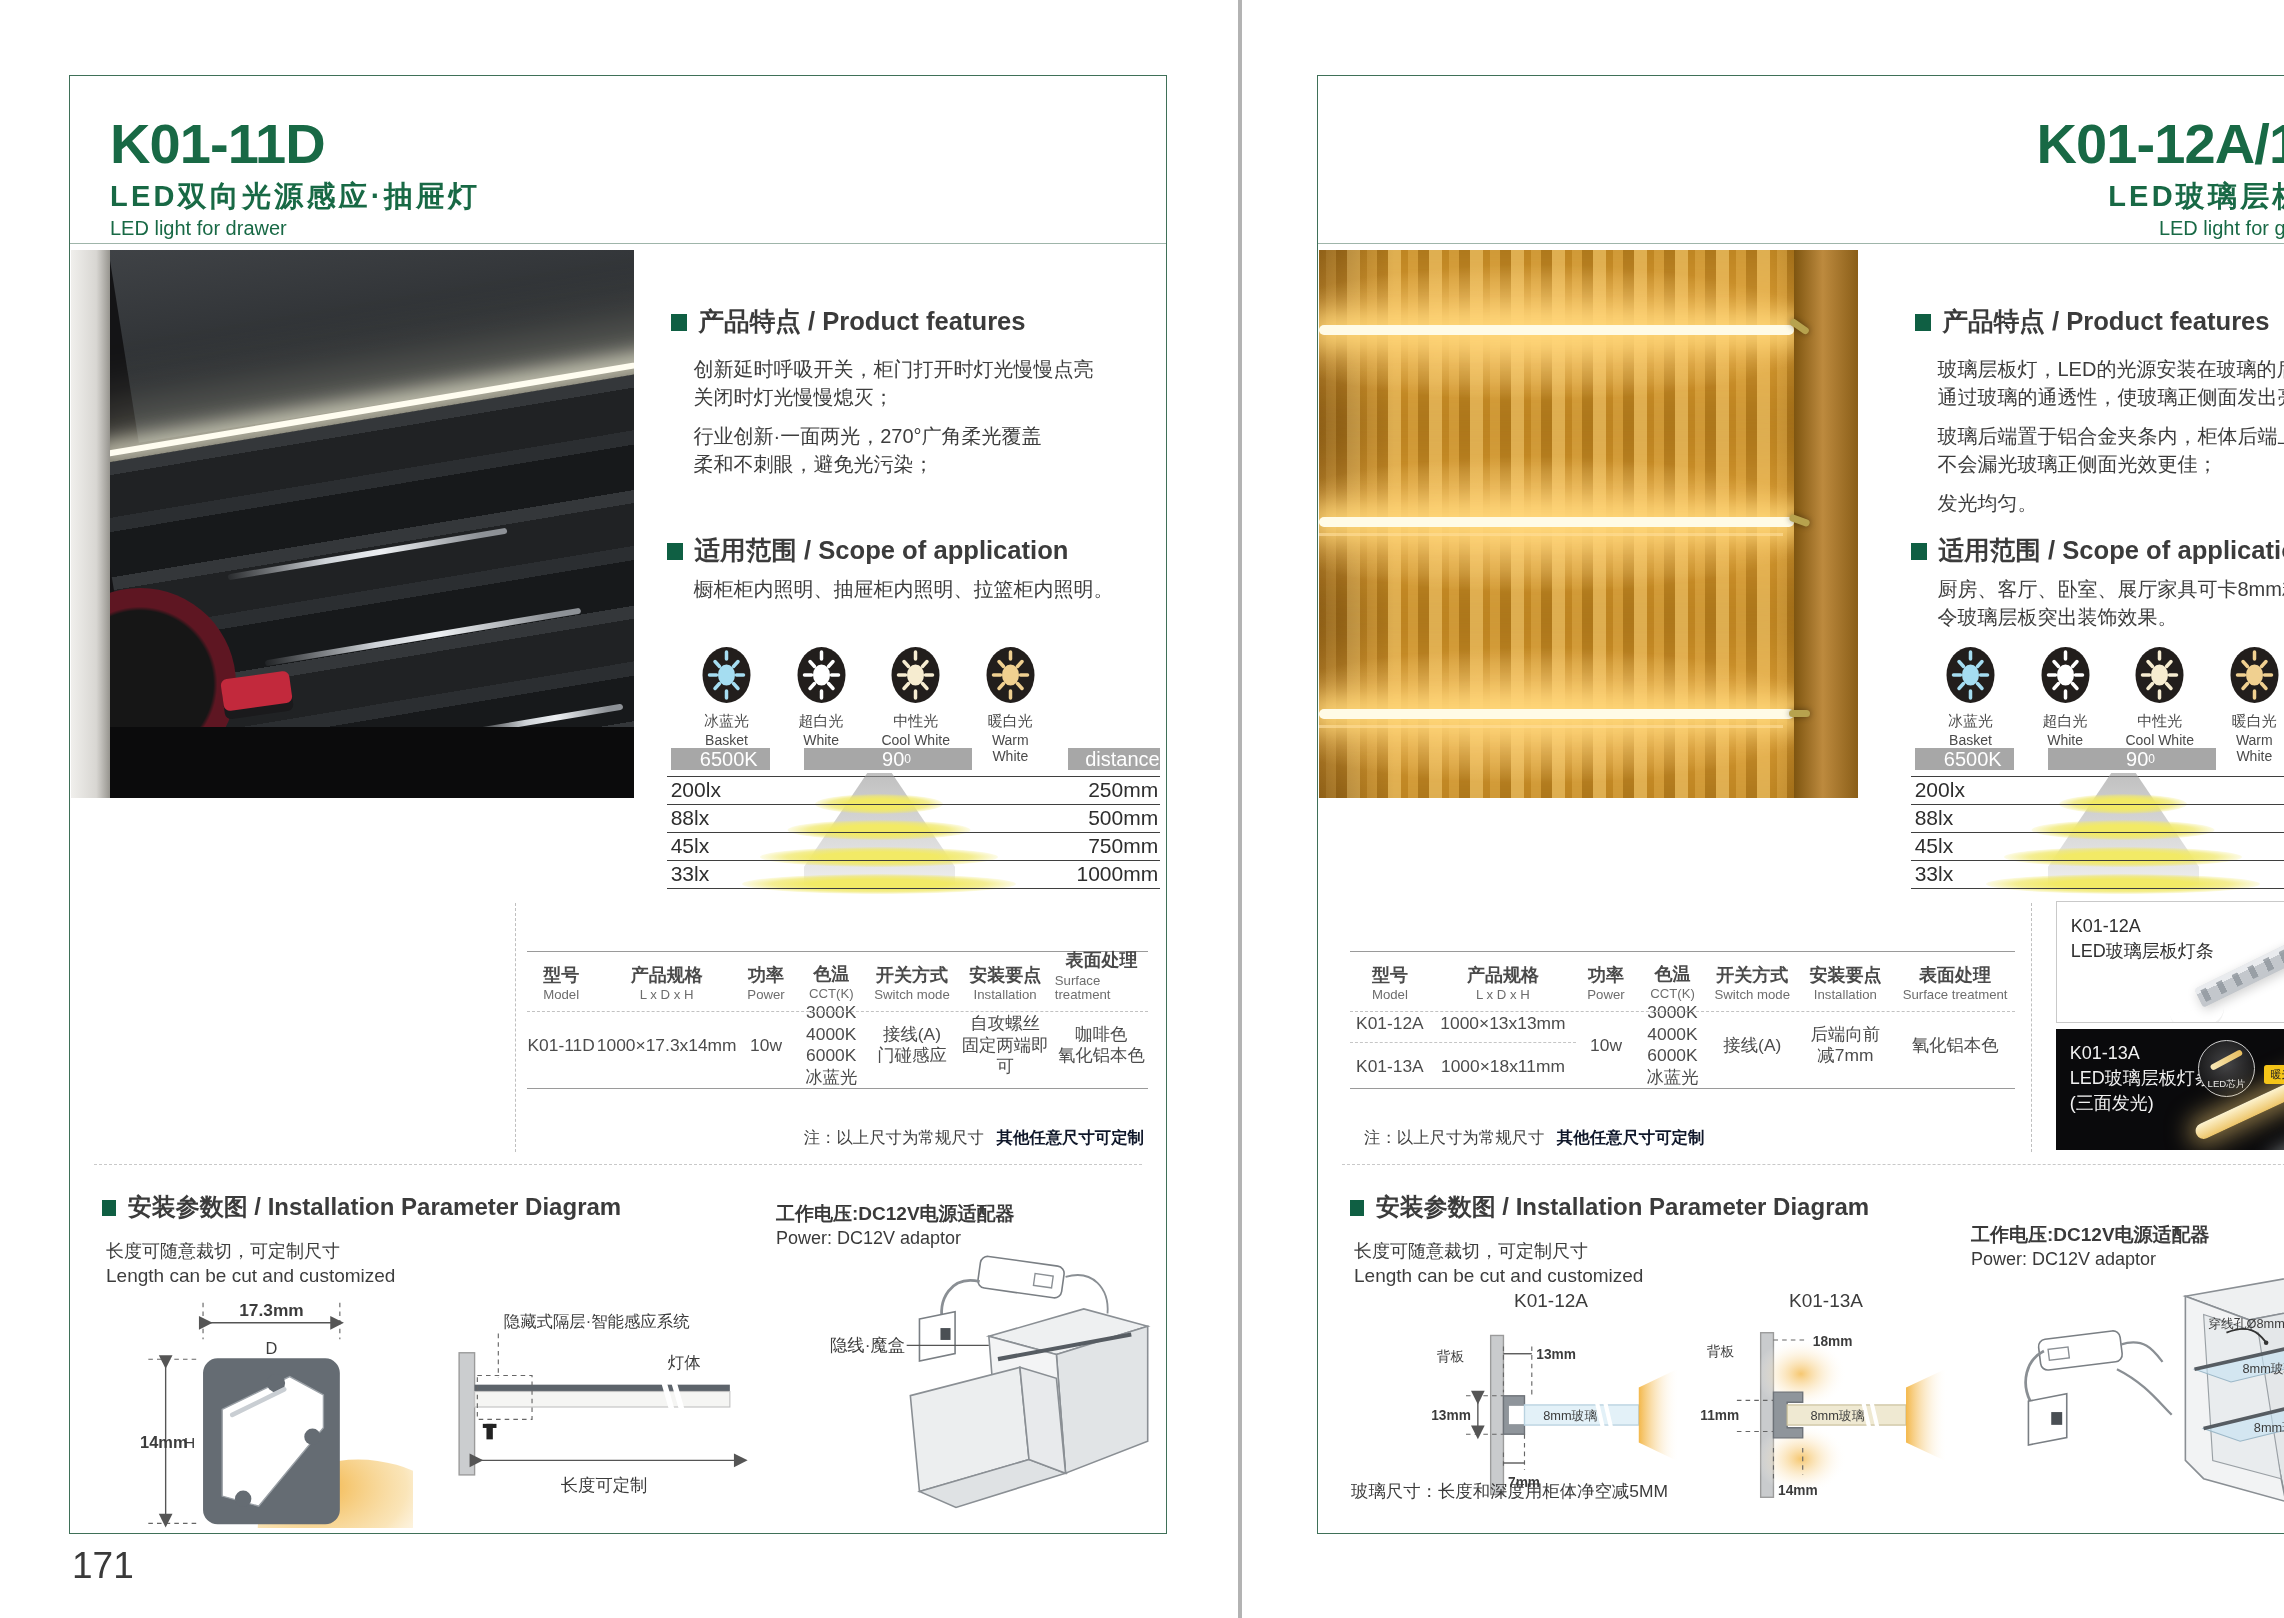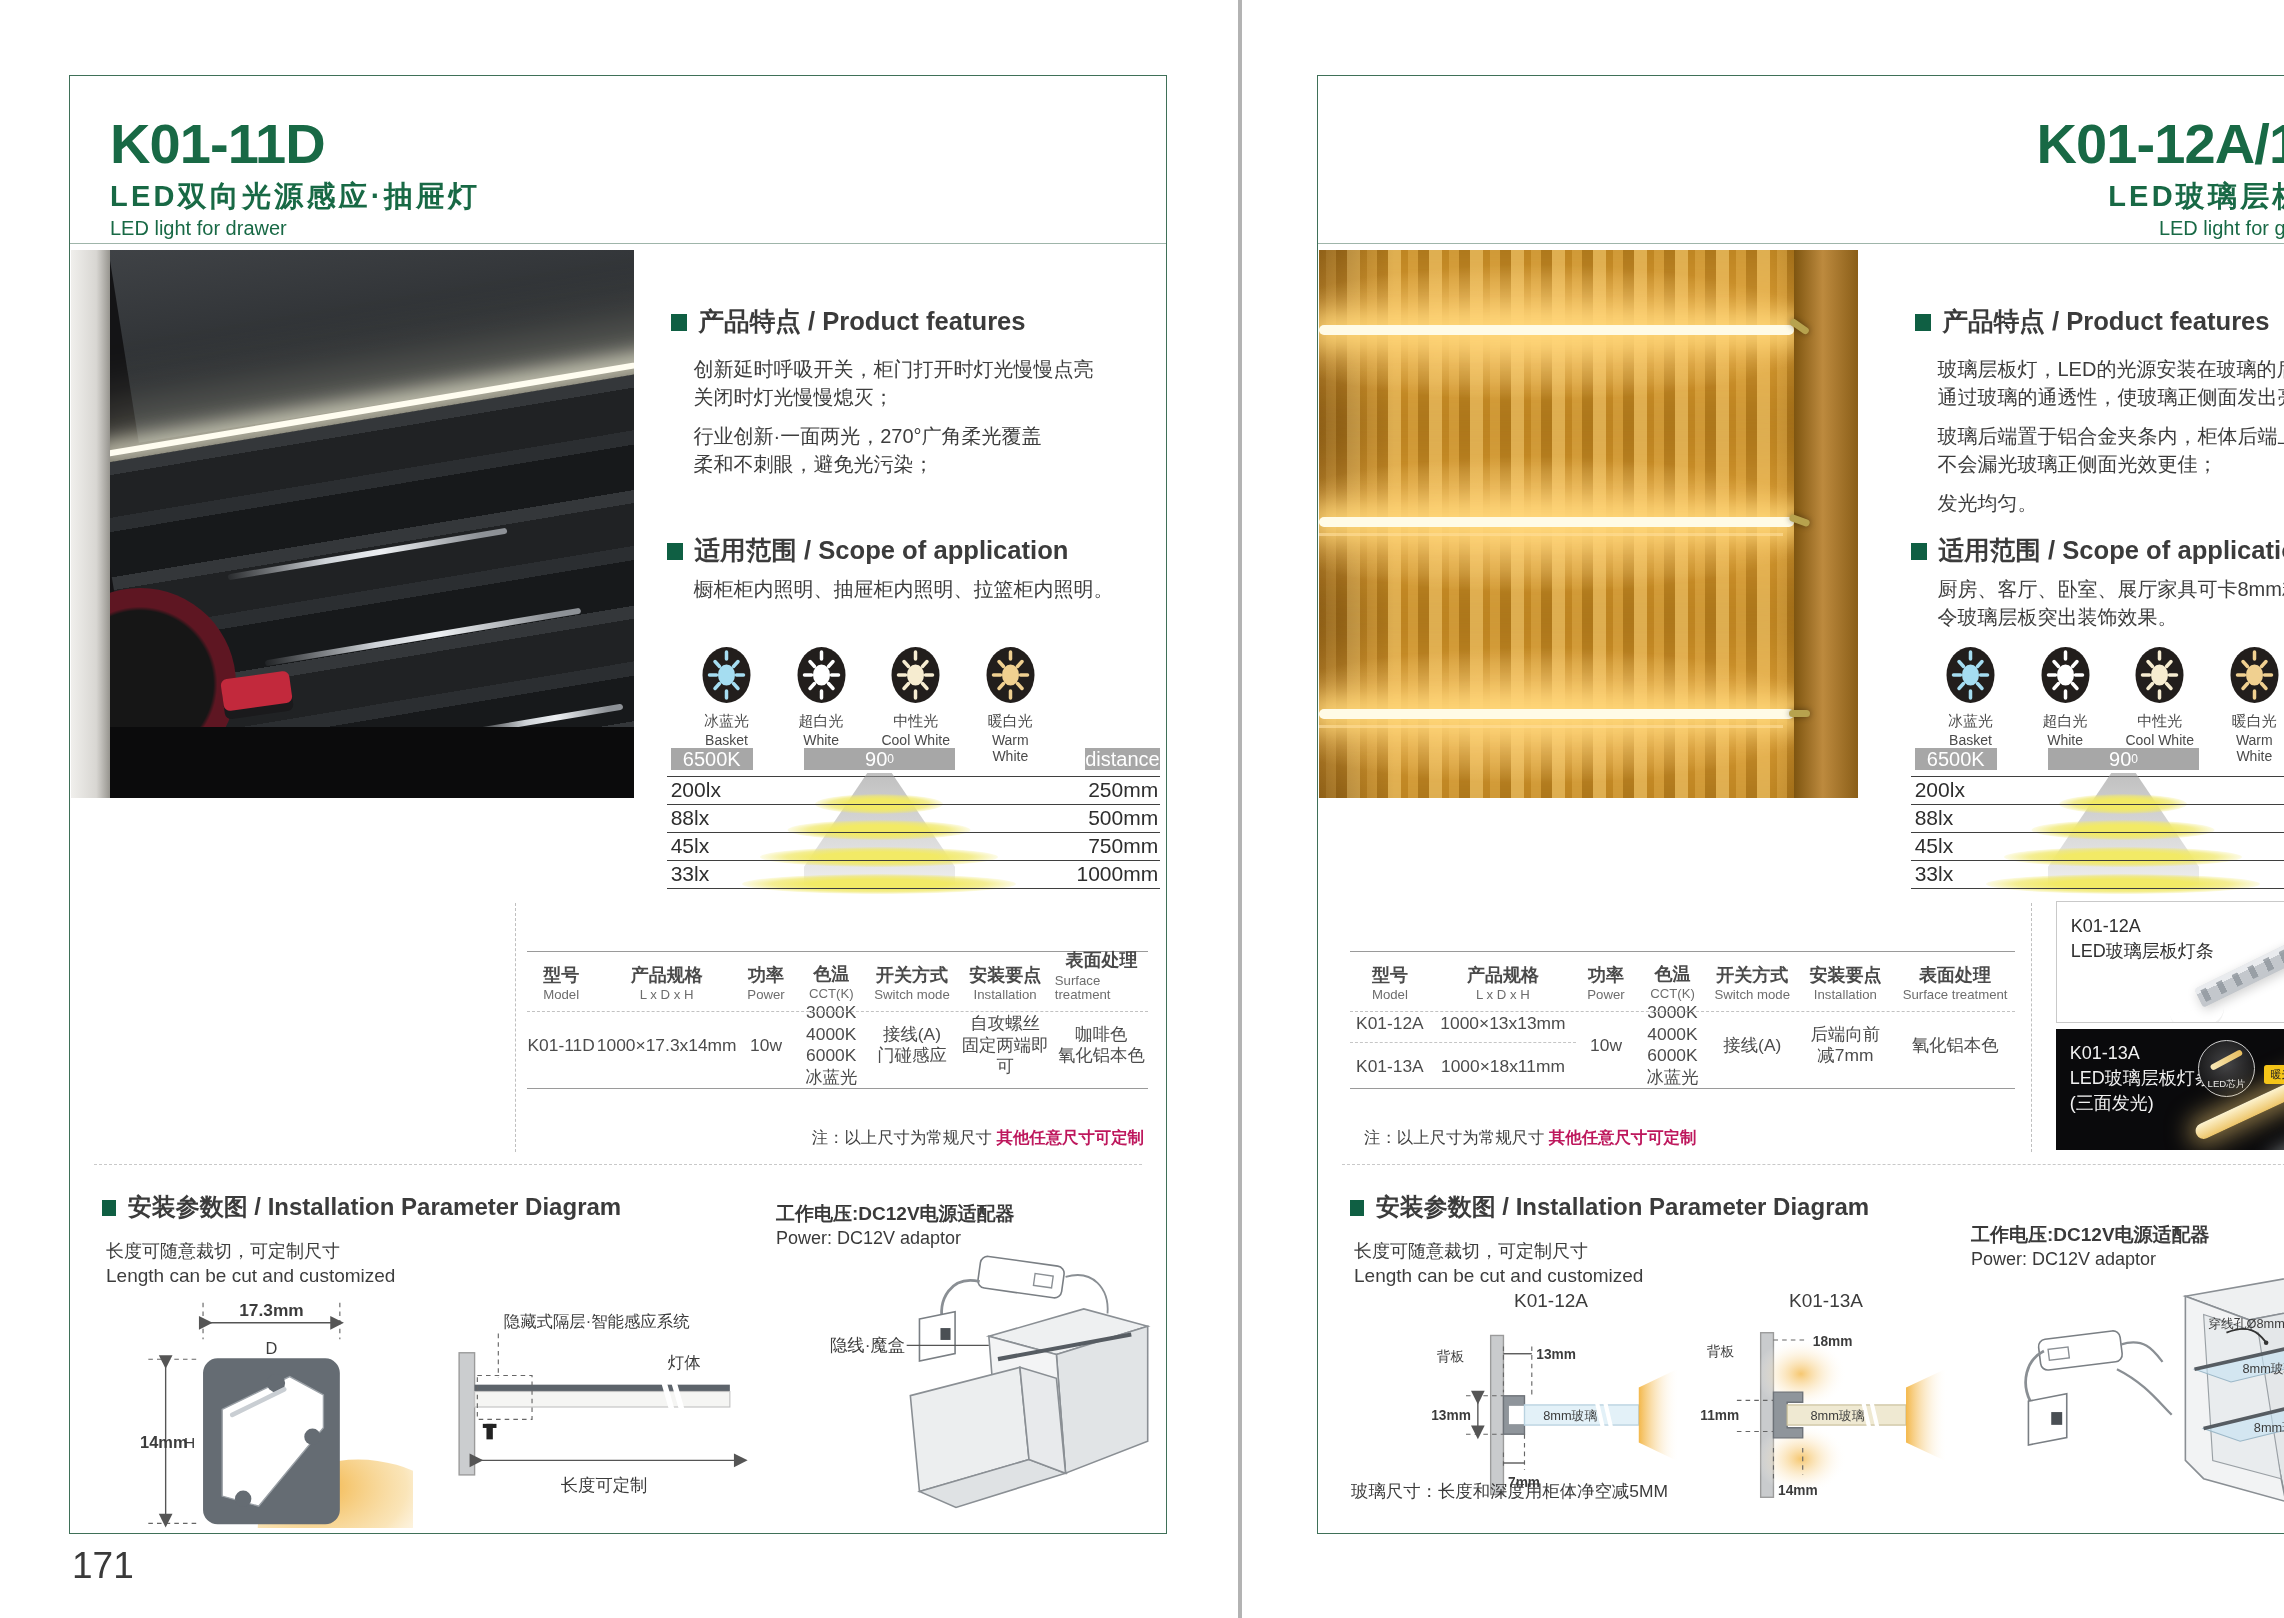--- a/index.html
+++ b/index.html
@@ -79,21 +79,21 @@
   .cct-row{position:absolute;top:570px;left:25px;display:flex;gap:25.6px;}
   .cct{width:69px;text-align:center;}
   .cct-svg{width:51px;height:58px;}
   .cct-zh{font-size:15px;color:#4a4a4a;margin-top:5.5px;}
   .cct-en{font-size:14px;color:#4a4a4a;margin-top:1.8px;}
 
   
   .dist{position:absolute;top:672px;left:0;width:493px;}
   .dist-bars{position:relative;height:22px;}
   .dbar{position:absolute;top:0;height:22px;background:#a7a7a7;color:#fff;font-size:20px;
-        display:flex;align-items:center;justify-content:center;}
+        display:flex;align-items:center;justify-content:center;padding-left:17px;}
   .dbar.k{left:3.7px;width:82px;}
   .dbar.a{left:137px;width:151px;}
   .dbar.d{right:0;width:75px;}
   .dbar sup{font-size:12px;vertical-align:super;}
   .dist-body{position:relative;margin-top:6.4px;border-top:1.4px solid #3f3f3f;height:108px;}
   .cone{position:absolute;left:137px;top:-4.6px;width:151px;height:112px;
         clip-path:polygon(42% 0,58% 0,108% 100%,-8% 100%);
         background:linear-gradient(180deg,rgba(150,150,150,.6),rgba(190,190,190,.25));}
   .halo{position:absolute;left:212px;transform:translateX(-50%);height:20px;border-radius:50%;
         background:radial-gradient(ellipse,#f2ea66 0 35%,rgba(240,232,110,.75) 55%,rgba(240,232,110,0) 75%);}
@@ -124,21 +124,21 @@
   .th-en{font-size:13.2px;color:#6d6d6d;margin-top:2.7px;line-height:1.1;}
   .t-dash{position:absolute;left:0;top:59px;width:100%;border-top:1.4px dashed #c2c2c2;}
   .td{flex:1;display:flex;flex-direction:column;justify-content:center;align-items:center;
       font-size:17.4px;color:#4c4c4c;line-height:21.5px;text-align:center;}
   .twin{justify-content:space-around;}
   .twin-cell{height:50%;display:flex;align-items:center;}
   .mini-dash{position:absolute;left:0;top:90px;width:34%;border-top:0.9px dashed #c6c6c6;}
   .note{position:absolute;top:1051px;font-size:16.4px;color:#3f3f3f;}
   #page-left .note{right:22px;text-align:right;}
   #page-right .note{left:46px;text-align:left;}
-  .note .green{color:#be185d;font-weight:bold;}
+  .note .green{color:#0f172a;font-weight:bold;margin-left:8px;}
   .vdash{position:absolute;top:827px;border-left:1.4px dashed #bfbfbf;height:249px;}
   #page-left .vdash{left:445px;}
   #page-right .vdash{left:713px;}
   .hdash{position:absolute;top:1088px;left:24px;right:24px;border-top:1.4px dashed #c9c9c9;}
 
   
   .thumb1{position:absolute;left:738px;top:825px;width:333px;height:120px;border:0.9px solid #c9c9c9;background:#fff;overflow:hidden;}
   .thumb-label{position:absolute;left:13.7px;top:12px;font-size:18px;line-height:25px;color:#2f2f2f;}
   .t1-strip{position:absolute;left:137px;top:87px;width:292px;height:21px;transform:rotate(-26deg);transform-origin:left top;border-radius:3.7px;
       background:linear-gradient(180deg,#e9ebee 0 30%,#c3c7cc 30% 100%),#ccc;box-shadow:0 3.7px 11px rgba(0,0,0,.18);}

